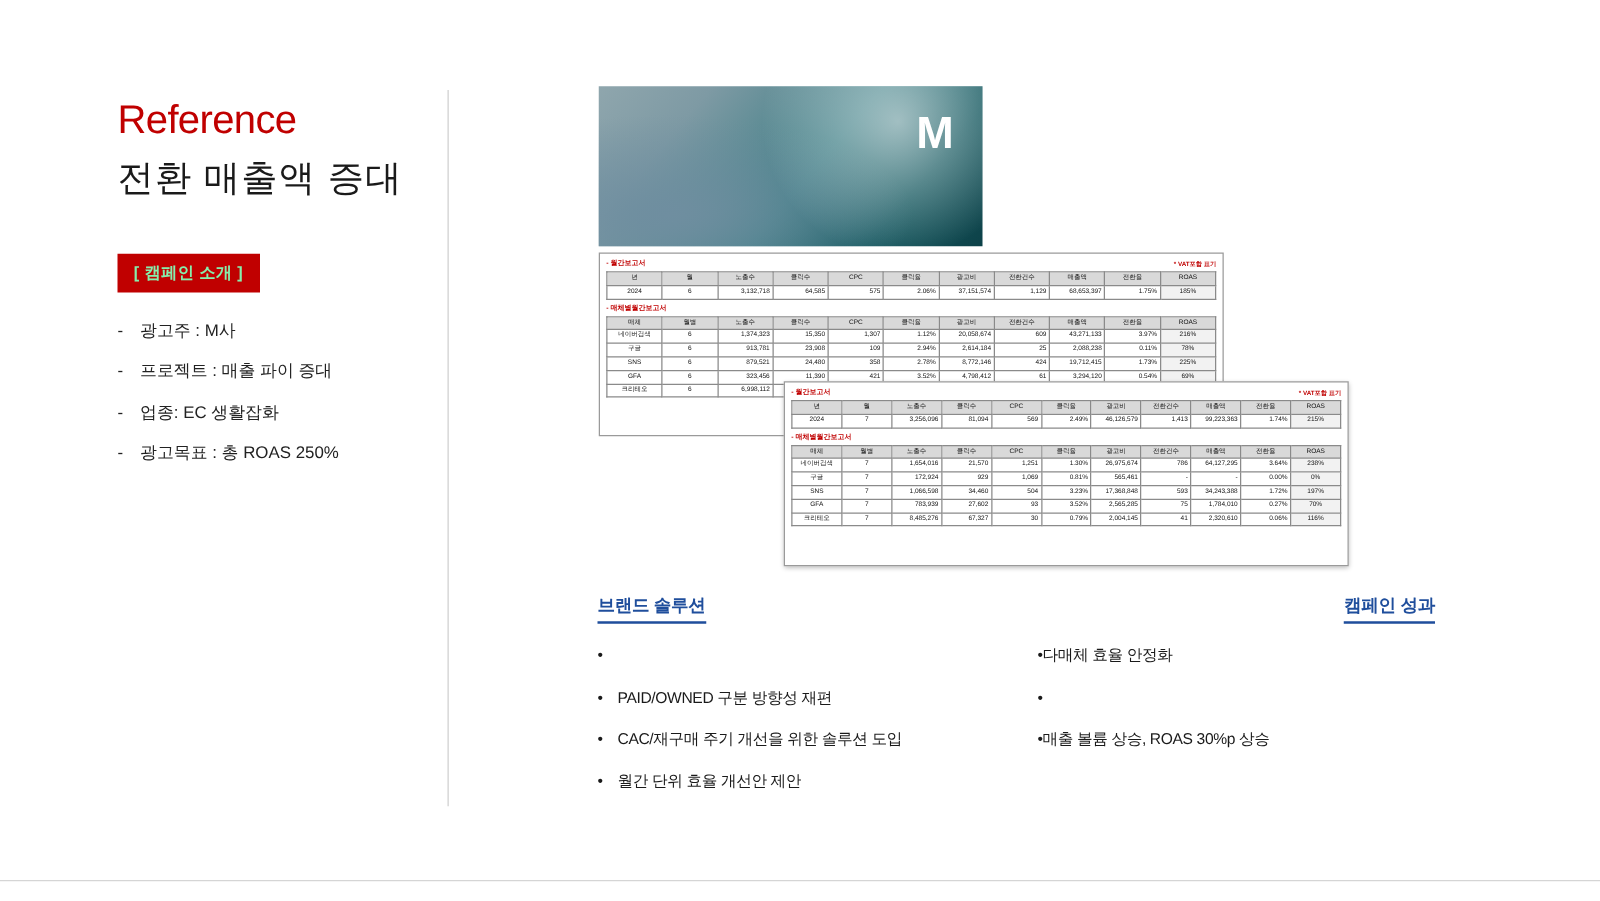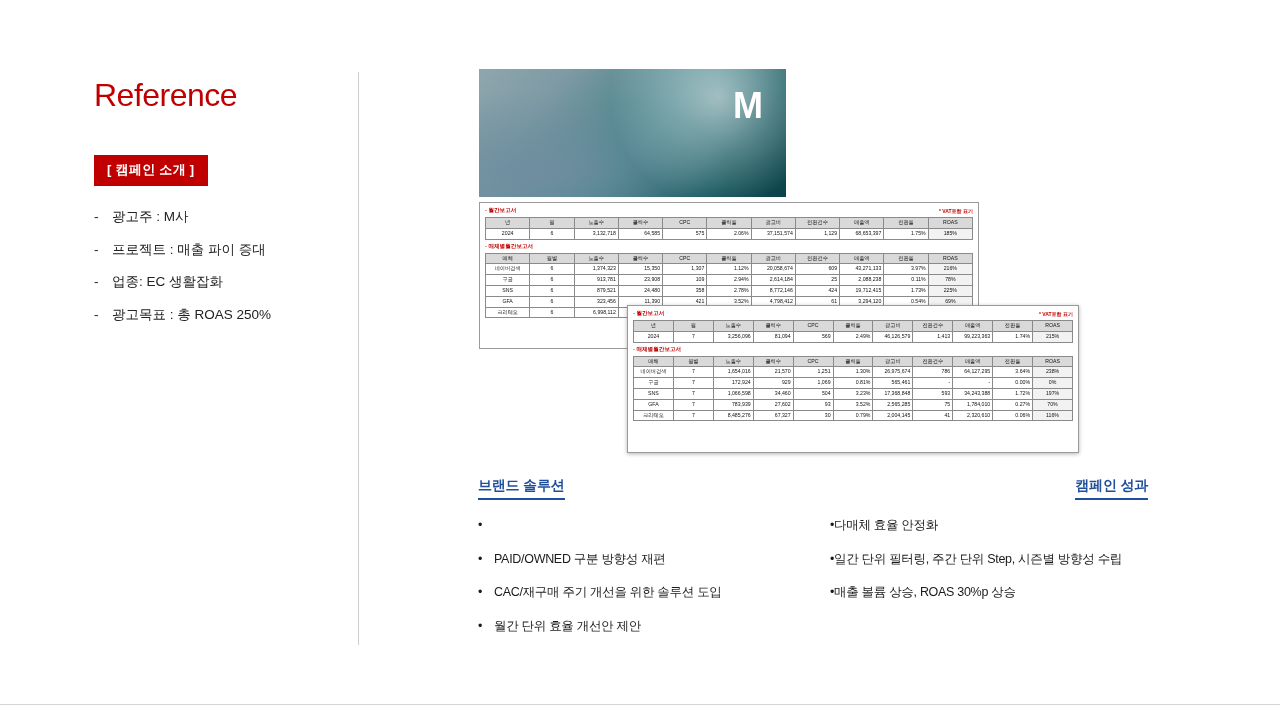--- a/index.html
+++ b/index.html
@@ -37,21 +37,21 @@
     color: #1a1a1a;
     font-weight: 400;
     letter-spacing: 1px;
     margin-top: 14px;
     line-height: 1.15;
   }
   .badge {
     display: inline-block;
     margin-top: 42px;
     background: #c00000;
-    color: #ffffff;
+    color: #86efac;
     font-size: 13px;
     font-weight: 700;
     padding: 6px 13px 7px 13px;
     letter-spacing: 0.3px;
   }
   .bullets {
     margin-top: 22px;
   }
   .bullet-row {
     display: flex;
@@ -212,20 +212,21 @@
     background: #d5d5d5;
   }
 </style>
 </head>
 <body>
 
 <div id="slide">
 
   <div class="left-col">
     <div class="title-en">Reference</div>
+    <div class="title-kr">전환 매출액 증대</div>
     <div class="badge">[ 캠페인 소개 ]</div>
     <div class="bullets">
       <div class="bullet-row">
         <span class="bullet-dash">-</span>
         <span>광고주 : M사</span>
       </div>
       <div class="bullet-row">
         <span class="bullet-dash">-</span>
         <span>프로젝트 : 매출 파이 증대</span>
       </div>
@@ -518,21 +519,20 @@
 
   <div class="sec sec-right">
     <div class="sec-title">캠페인 성과</div>
     <div class="sec-list">
       <div class="sec-item">
         <span class="sec-dot">•</span>
         <span>다매체 효율 안정화</span>
       </div>
       <div class="sec-item">
         <span class="sec-dot">•</span>
-        <span>일간 단위 필터링, 주간 단위 Step, 시즌별 방향성 수립</span>
       </div>
       <div class="sec-item">
         <span class="sec-dot">•</span>
         <span>매출 볼륨 상승, ROAS 30%p 상승</span>
       </div>
     </div>
   </div>
 
   <div class="footer-line"></div>
 </div>

